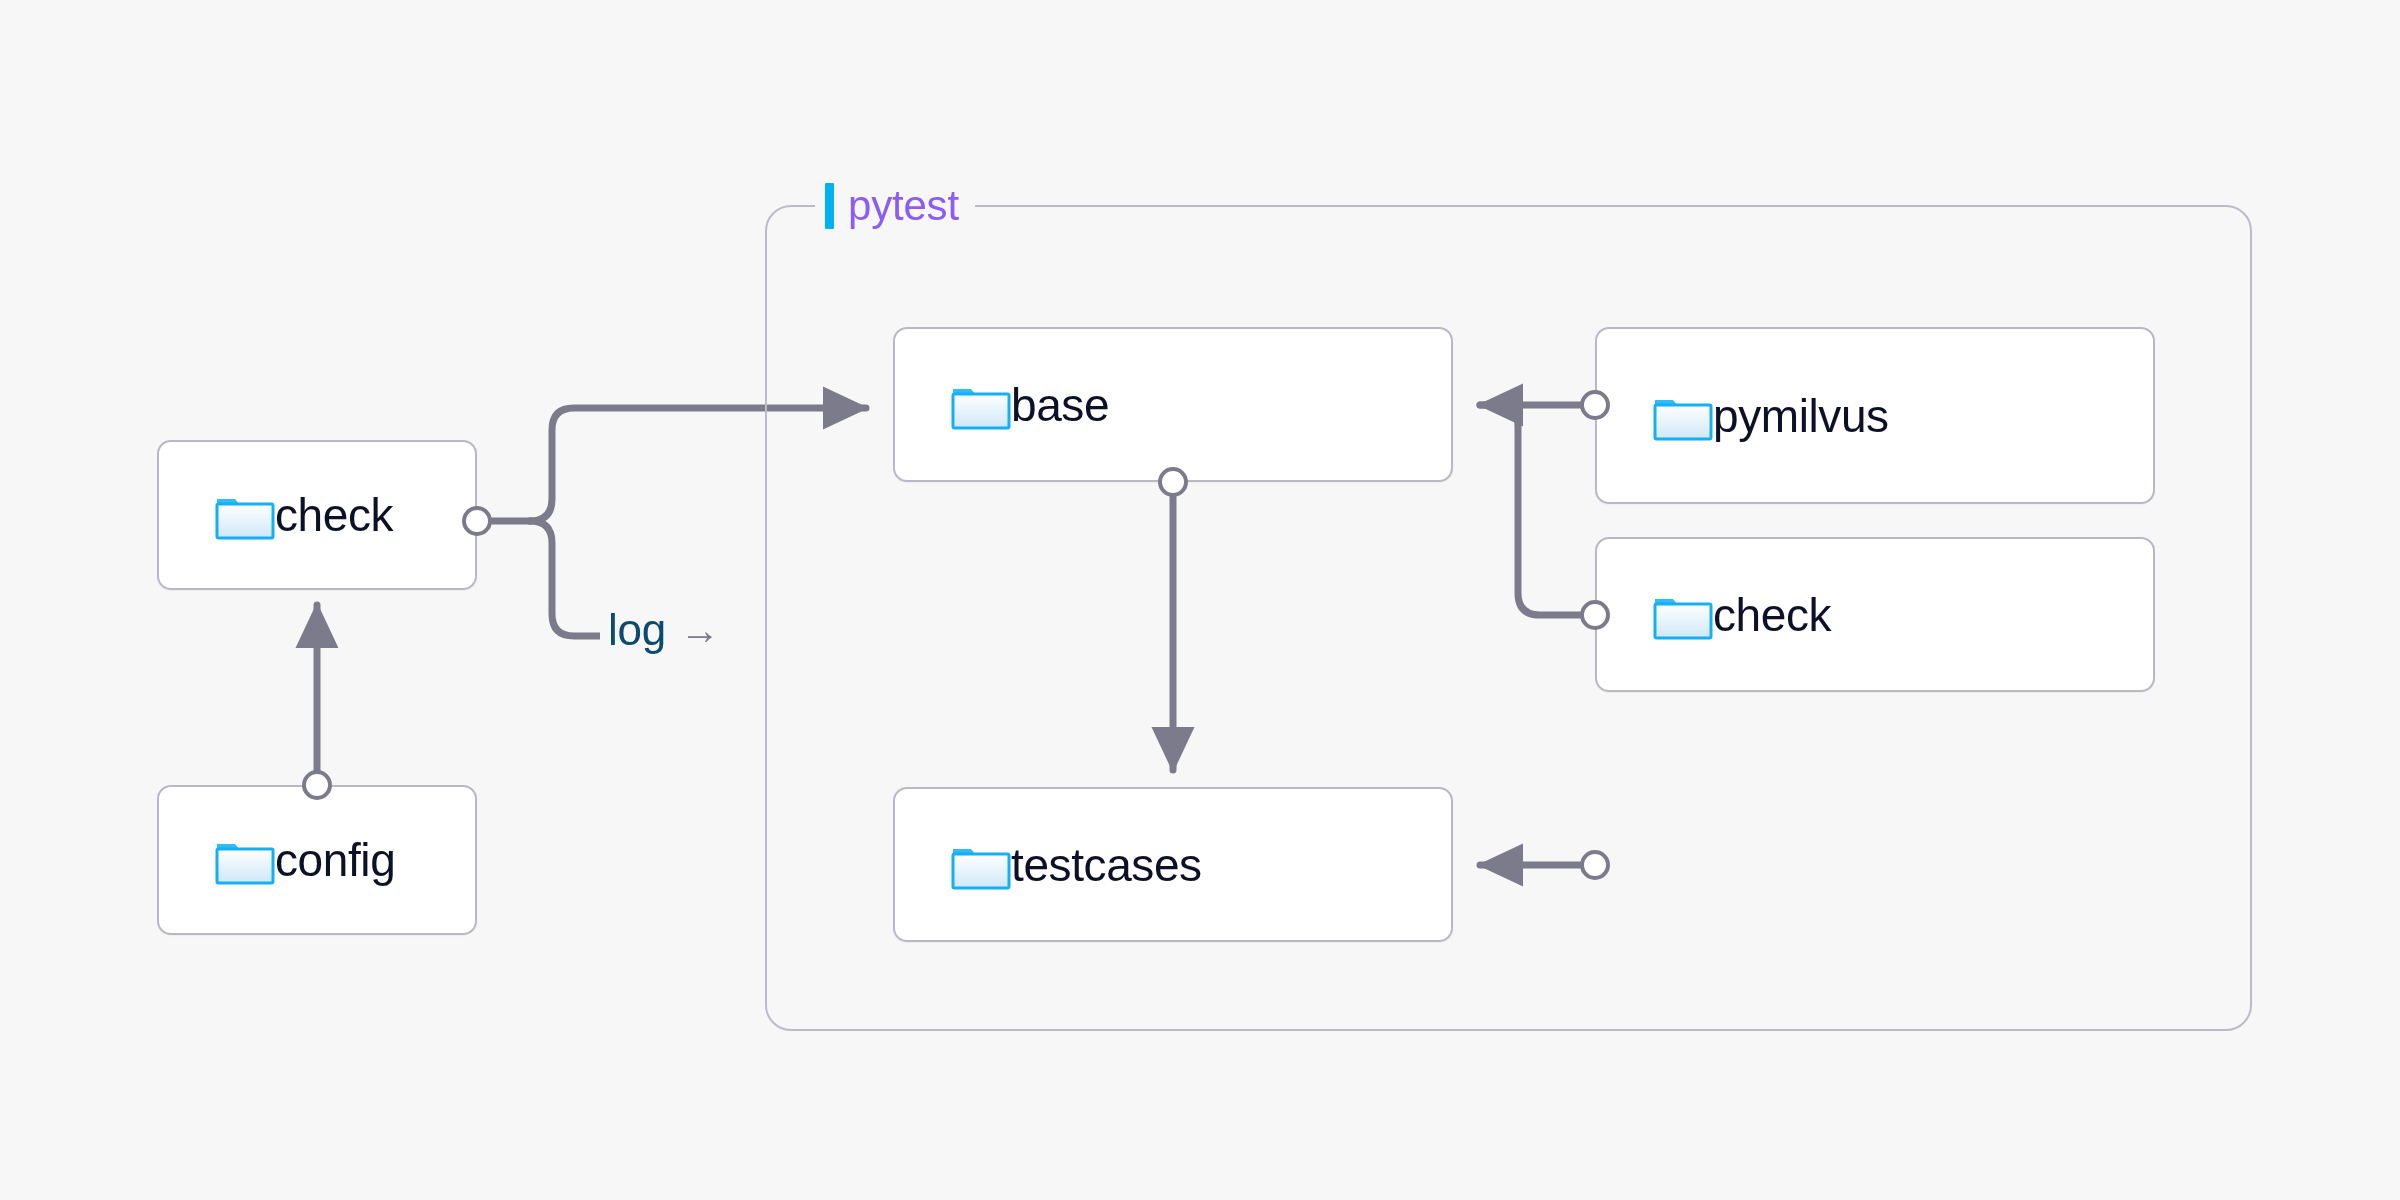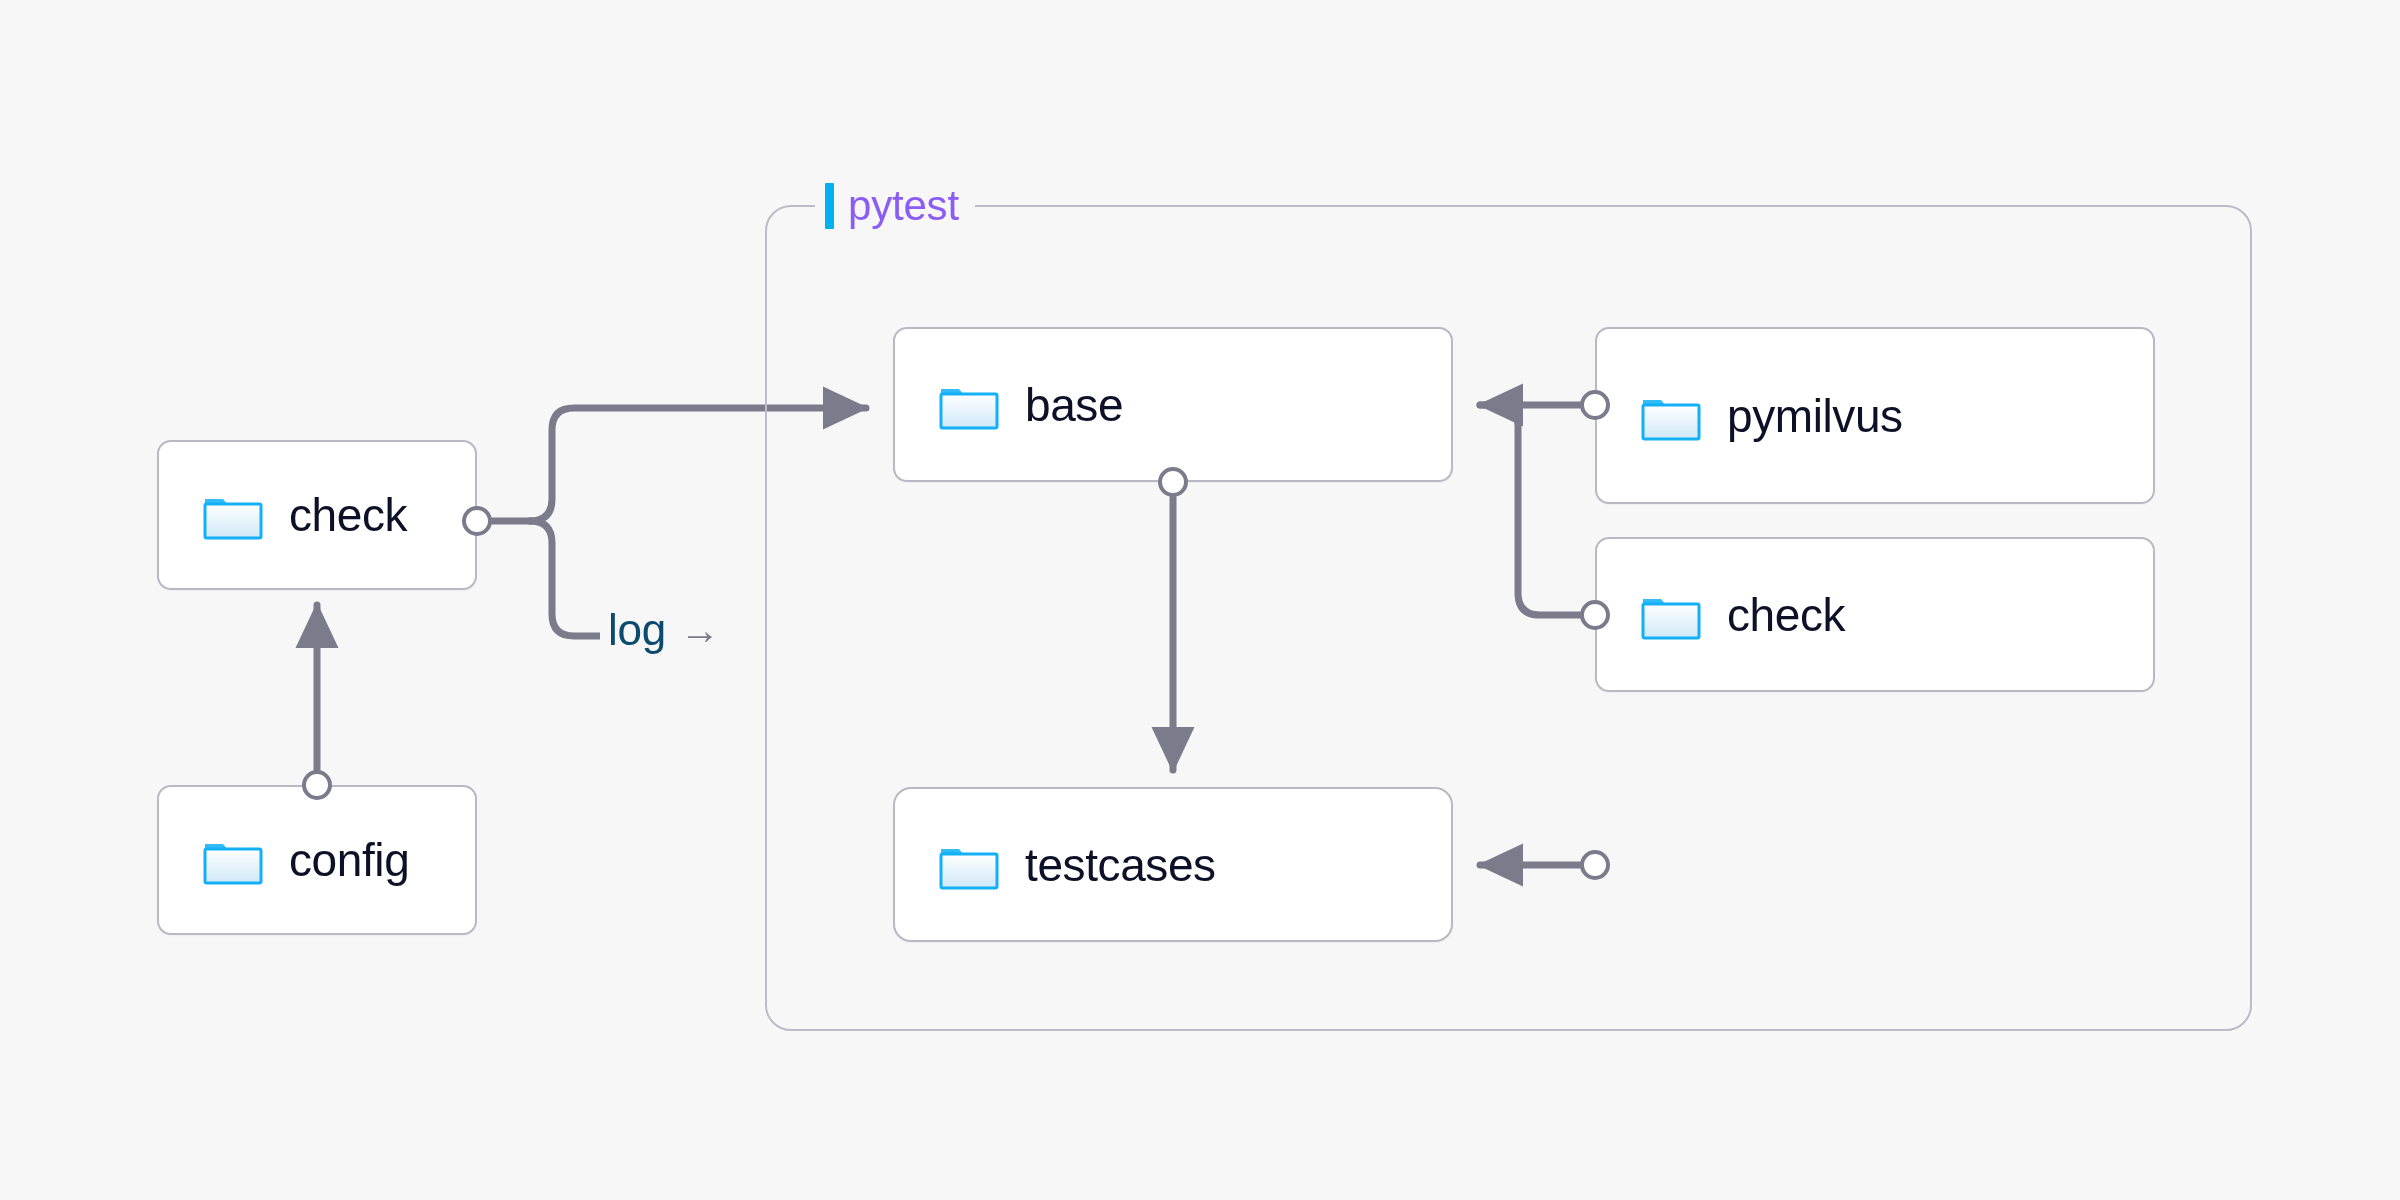--- a/index.html
+++ b/index.html
@@ -75,22 +75,21 @@
     border: 2px solid #b9b9c4;
     border-radius: 14px;
     display: flex;
     align-items: center;
     z-index: 3;
     box-shadow: 0 1px 2px rgba(16,20,40,0.04);
   }
   .node-inner {
     display: flex;
     align-items: center;
-    gap: 26px;
-    padding-left: 44px;
+    padding-left: 56px;
   }
   .node-label {
     font-size: 46px;
     color: #0d1127;
     letter-spacing: -0.4px;
     line-height: 1;
     white-space: nowrap;
   }
 
   
@@ -213,21 +212,21 @@
     <div class="node-inner">
       <svg class="folder-icon" viewBox="0 0 60 52">
         <path d="M2,10 h18 l5,6 h7 v8 h-30 z" fill="url(#folderTab)"></path>
         <rect x="2" y="15" width="56" height="34" rx="1.5" fill="url(#folderFill)" stroke="#13b0f5" stroke-width="3"></rect>
       </svg>
       <span class="node-label">base</span>
     </div>
   </div>
   <div class="port" style="left:1158px; top:467px;"></div>
 
-  <div class="node" style="left:893px; top:787px; width:560px; height:155px;border-radius:18px;">
+  <div class="node" style="left:893px; top:787px; width:560px; height:155px;">
     <div class="node-inner">
       <svg class="folder-icon" viewBox="0 0 60 52">
         <path d="M2,10 h18 l5,6 h7 v8 h-30 z" fill="url(#folderTab)"></path>
         <rect x="2" y="15" width="56" height="34" rx="1.5" fill="url(#folderFill)" stroke="#13b0f5" stroke-width="3"></rect>
       </svg>
       <span class="node-label">testcases</span>
     </div>
   </div>
 
   <div class="node" style="left:1595px; top:327px; width:560px; height:177px;">

